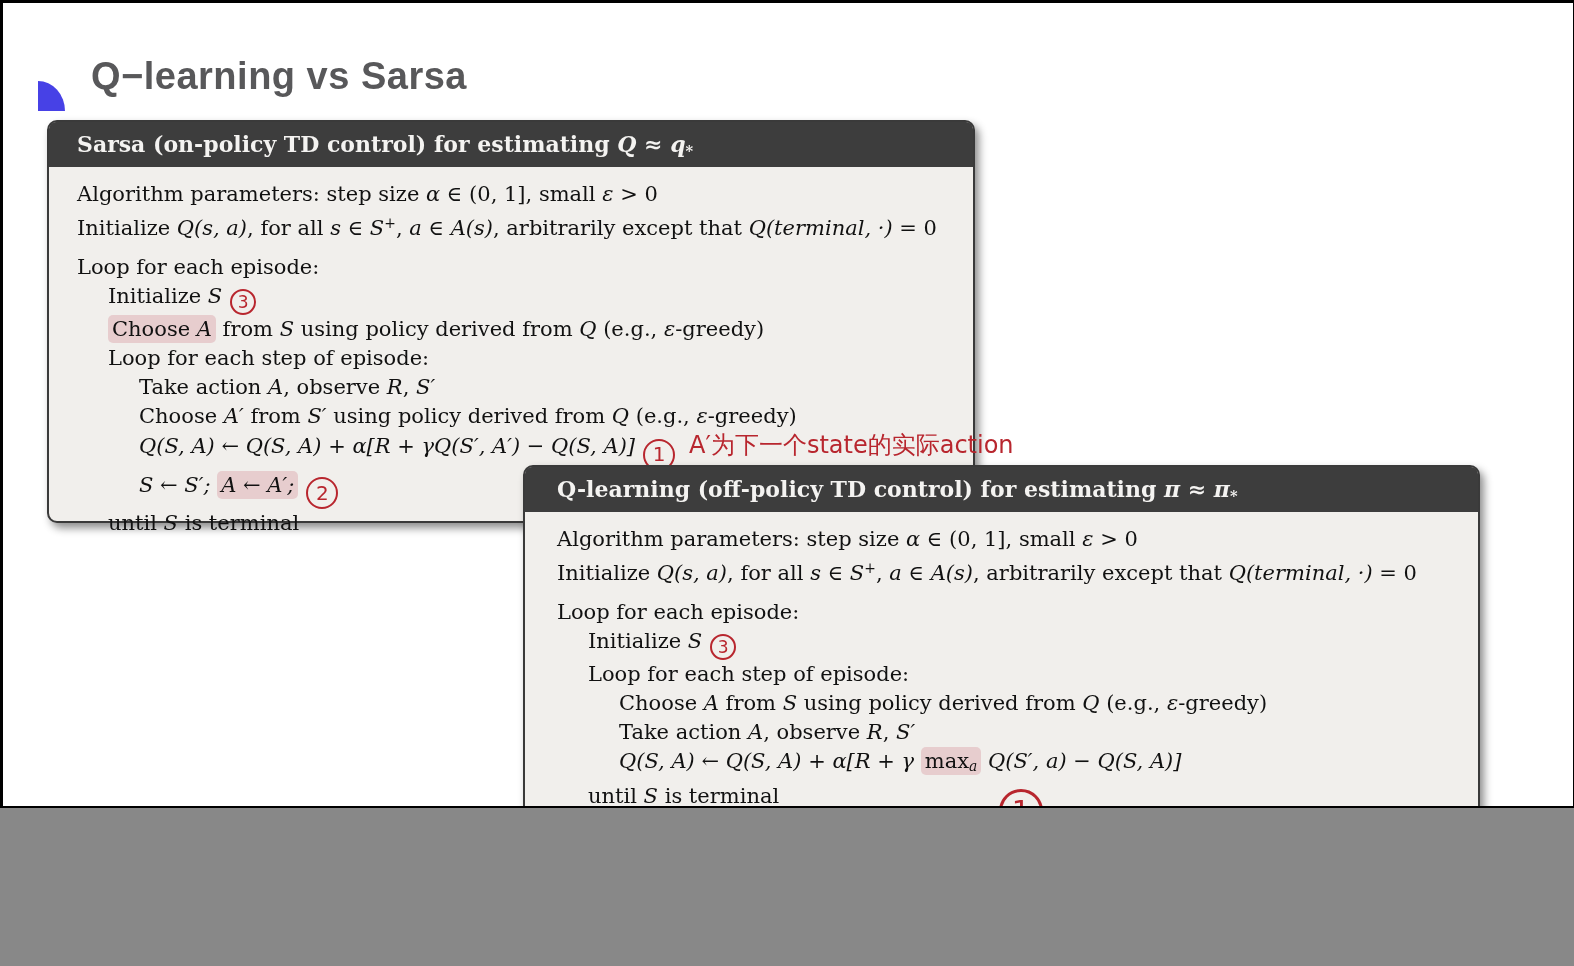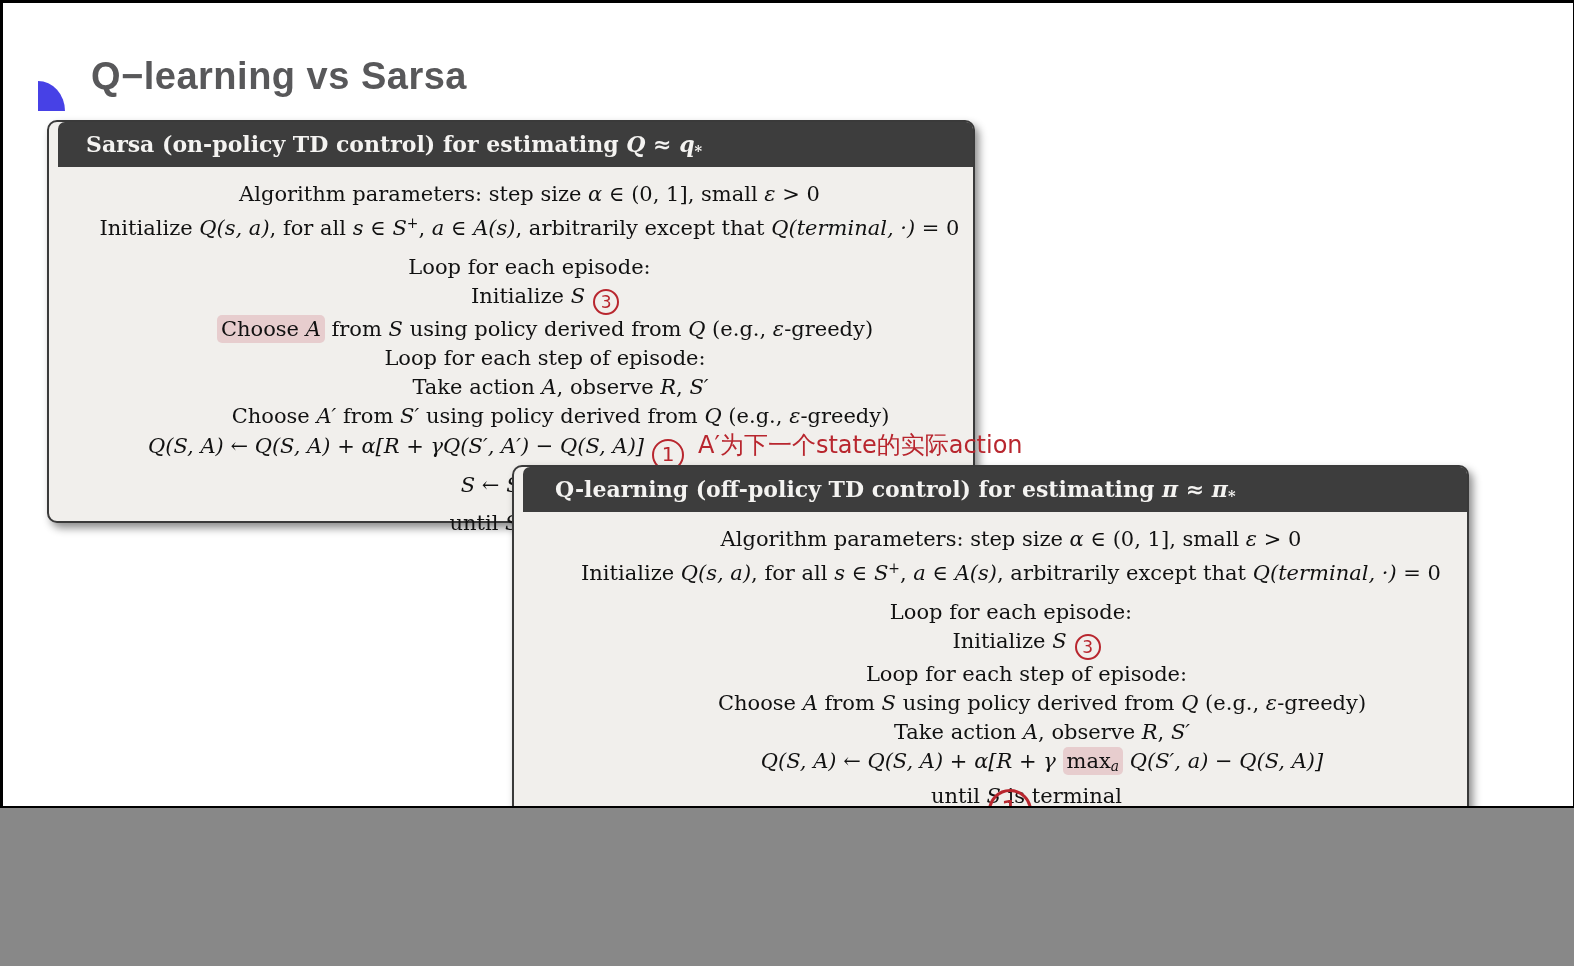--- a/index.html
+++ b/index.html
@@ -27,36 +27,34 @@
     position:absolute;left:88px;top:52px;margin:0;
     font-family:"Liberation Sans","DejaVu Sans",sans-serif;
     font-size:38px;font-weight:bold;letter-spacing:0.5px;color:var(--title-color);
     white-space:nowrap;
   }
   .algo-box{
     position:absolute;background:var(--body-bg);
     border:2.5px solid var(--box-border);border-radius:10px;
     box-shadow:4px 5px 8px rgba(0,0,0,0.45);
     box-sizing:border-box;
-    padding-left:9px;
   }
   .algo-box.sarsa{left:44px;top:117px;width:928px;height:403px;--pad:28px;z-index:1;}
-  .algo-box.qlearning{left:509px;top:462px;width:957px;height:386px;--pad:32px;z-index:2;}
+  .algo-box.qlearning{left:520px;top:462px;width:957px;height:386px;--pad:32px;z-index:2;}
   .algo-header{
     background:var(--head-bg);color:var(--head-fg);
     font-size:22px;font-weight:bold;
     padding:9px var(--pad) 8px var(--pad);
     border-radius:7px 7px 0 0;
     white-space:nowrap;
   }
   .algo-body{padding:13px 0 16px 0;}
   .algo-line{
     font-size:21px;line-height:29px;white-space:nowrap;
     padding-left:calc(var(--pad) + var(--ind,0)*31px);
-    text-align:center;
   }
   .ind0{--ind:0}.ind1{--ind:1}.ind2{--ind:2}
   .gap{margin-top:10px;}
   .m{font-style:italic;}
   .sub{font-size:66%;vertical-align:-0.25em;}
   .sup{font-size:66%;vertical-align:0.5em;}
   .hl{background:var(--hl);border-radius:5px;padding:2px 4px;}
   .c{
     display:inline-flex;align-items:center;justify-content:center;
     width:26px;height:26px;box-sizing:border-box;

